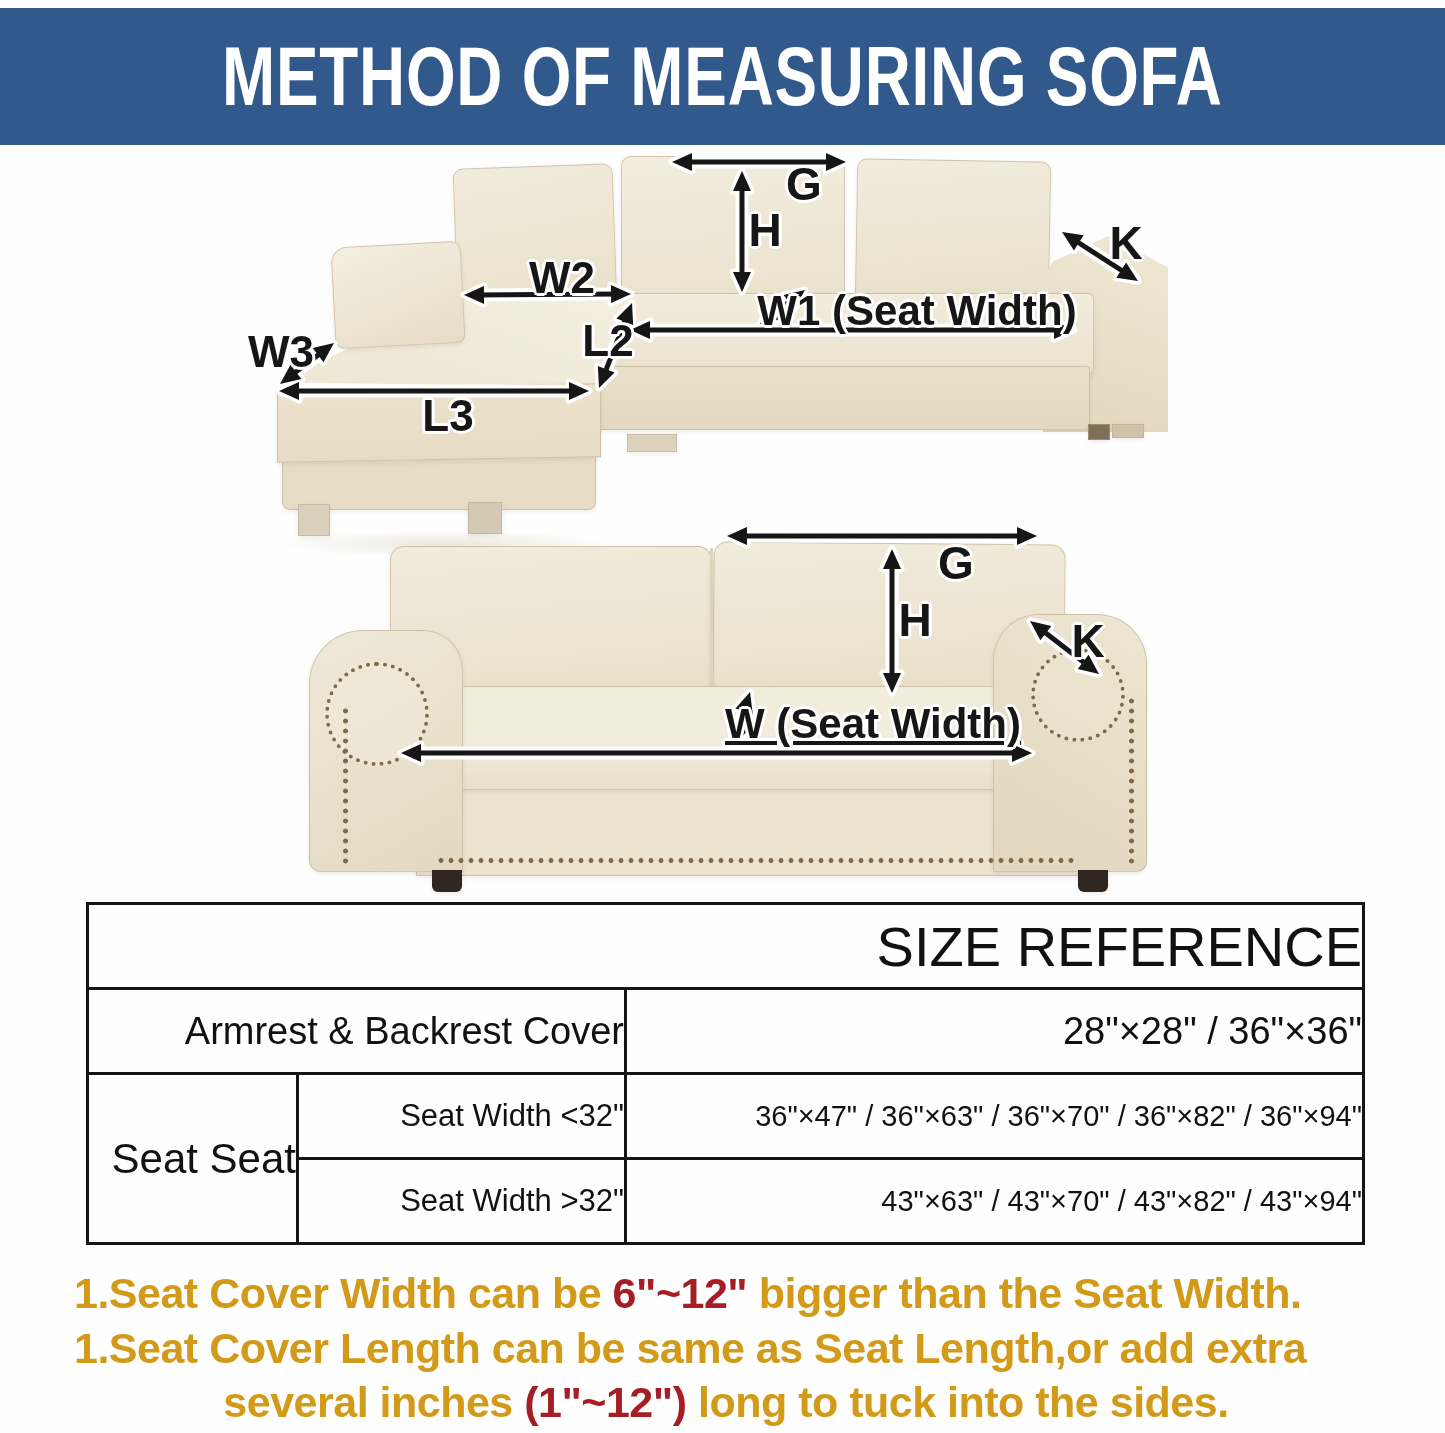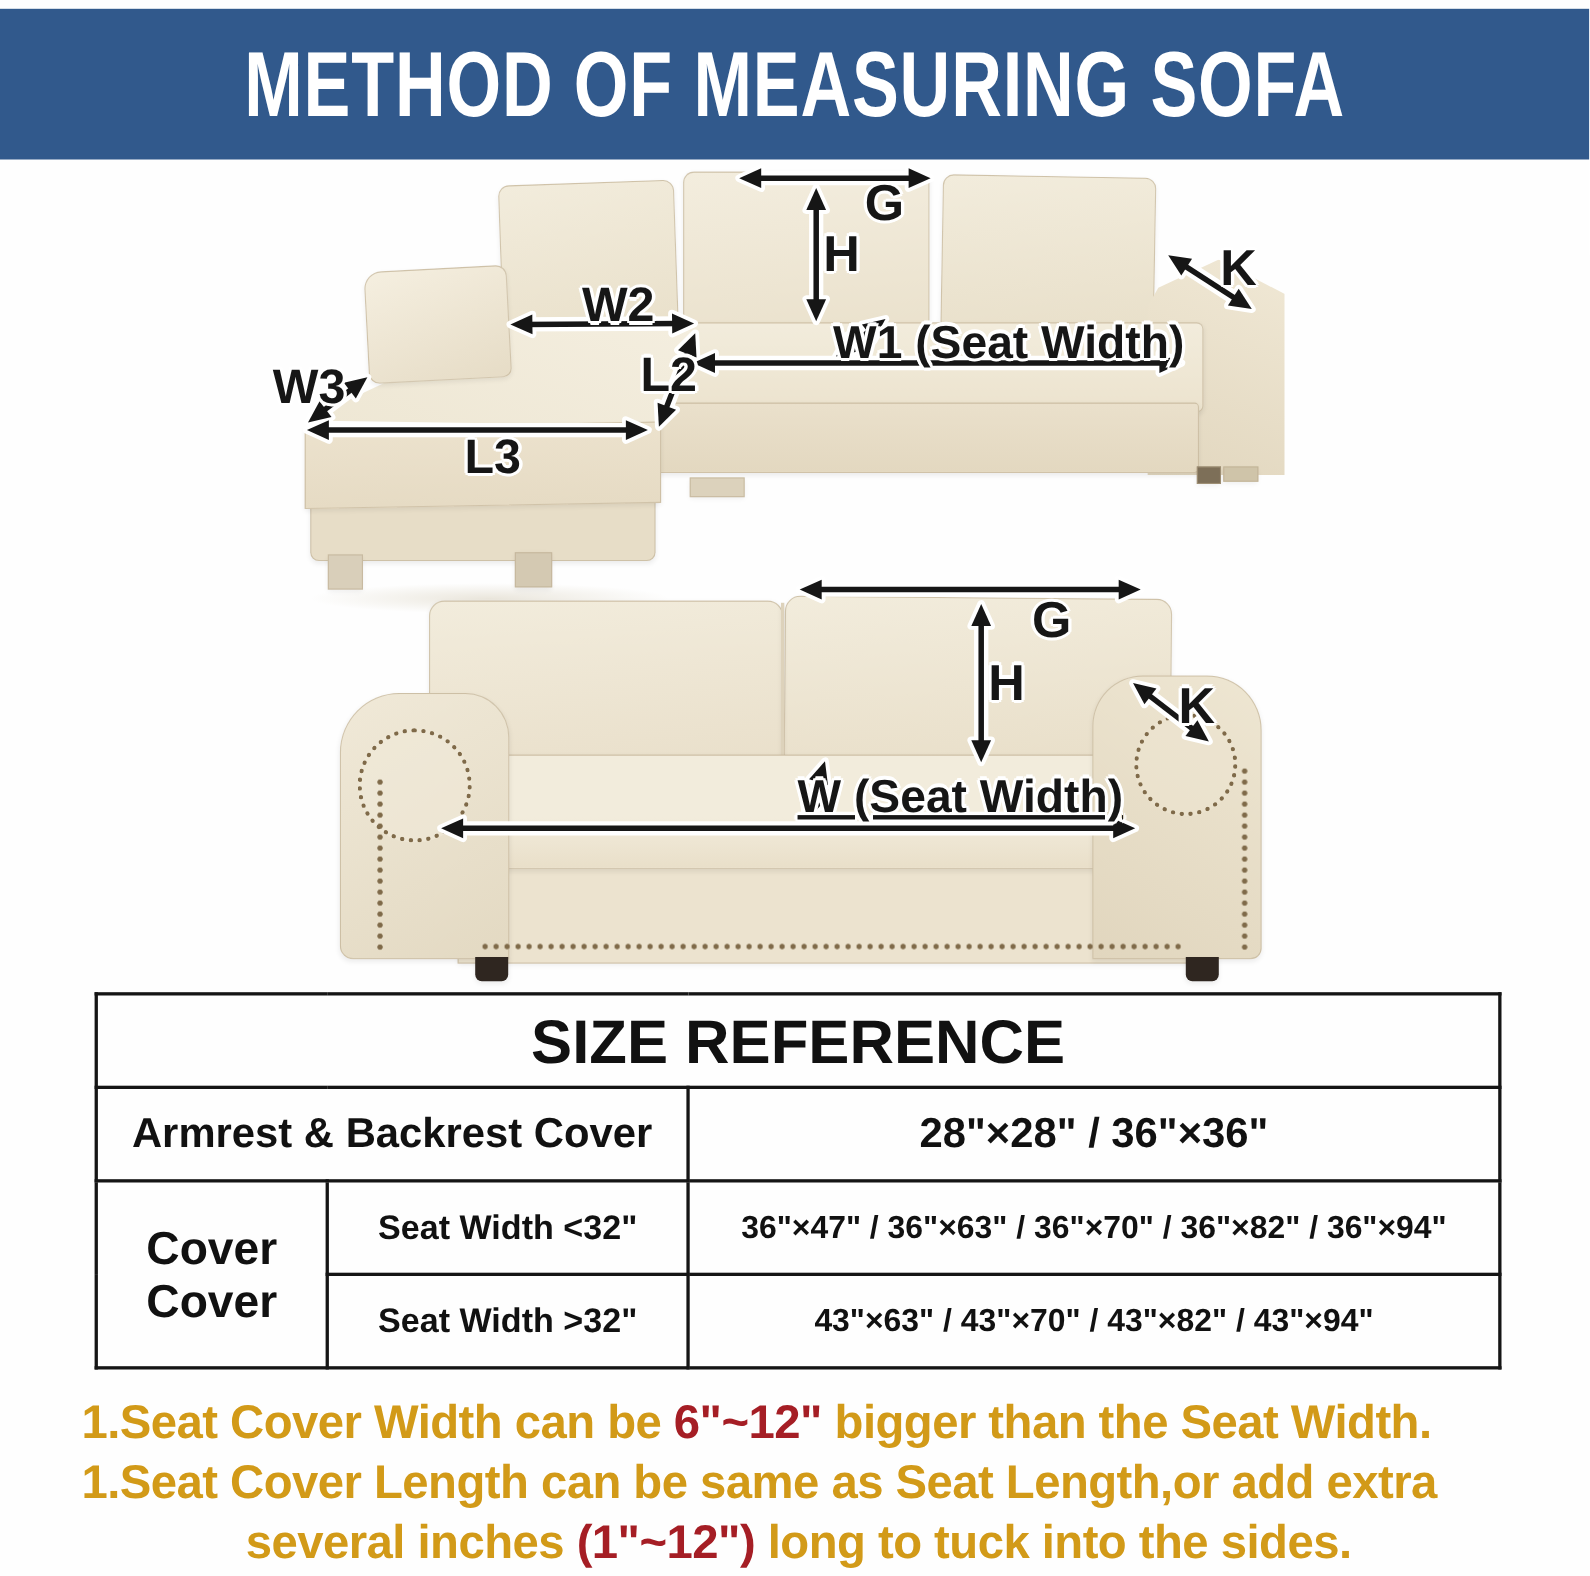--- a/index.html
+++ b/index.html
@@ -86,22 +86,22 @@
     white-space:nowrap;line-height:1;
     text-shadow:-3px 0 0 #fff,3px 0 0 #fff,0 -3px 0 #fff,0 3px 0 #fff,
                 -2px -2px 0 #fff,2px -2px 0 #fff,-2px 2px 0 #fff,2px 2px 0 #fff;
   }
   
   .size-table{
     position:absolute;left:86px;top:902px;width:1276px;border-collapse:collapse;
     table-layout:fixed;color:#111;
   }
   .size-table td{
-    border:3px solid #151515;text-align:center;vertical-align:middle;
-    font-weight:bold;padding:0;
+    border:3px solid #151515;text-align:right;vertical-align:middle;
+    font-weight:normal;padding:0;
   }
   .st-title{height:82px;font-size:56px;letter-spacing:0;}
   .st-row2 td{height:82px;}
   .st-armrest-label{font-size:38px;}
   .st-armrest-value{font-size:38px;}
   .st-seatcover{font-size:42px;}
   .st-sub-label{font-size:31px;height:82px;}
   .st-sub-value{font-size:29px;}
   
   .notes{position:absolute;left:60px;top:1264px;width:1332px;color:#d29a18;font-weight:bold;}
@@ -265,21 +265,21 @@
       </colgroup>
     <tbody>
         <tr>
       <td colspan="3" class="st-title">SIZE REFERENCE</td>
     </tr>
     <tr class="st-row2">
       <td colspan="2" class="st-armrest-label">Armrest &amp; Backrest Cover</td>
       <td class="st-armrest-value">28"×28" / 36"×36"</td>
     </tr>
     <tr>
-      <td rowspan="2" class="st-seatcover">Cover Cover</td>
+      <td rowspan="2" class="st-seatcover">Seat Seat</td>
       <td class="st-sub-label">Seat Width &lt;32"</td>
       <td class="st-sub-value">36"×47" / 36"×63" / 36"×70" / 36"×82" / 36"×94"</td>
     </tr>
     <tr>
       <td class="st-sub-label">Seat Width &gt;32"</td>
       <td class="st-sub-value">43"×63" / 43"×70" / 43"×82" / 43"×94"</td>
     </tr>
   </tbody>
     </table>
 

